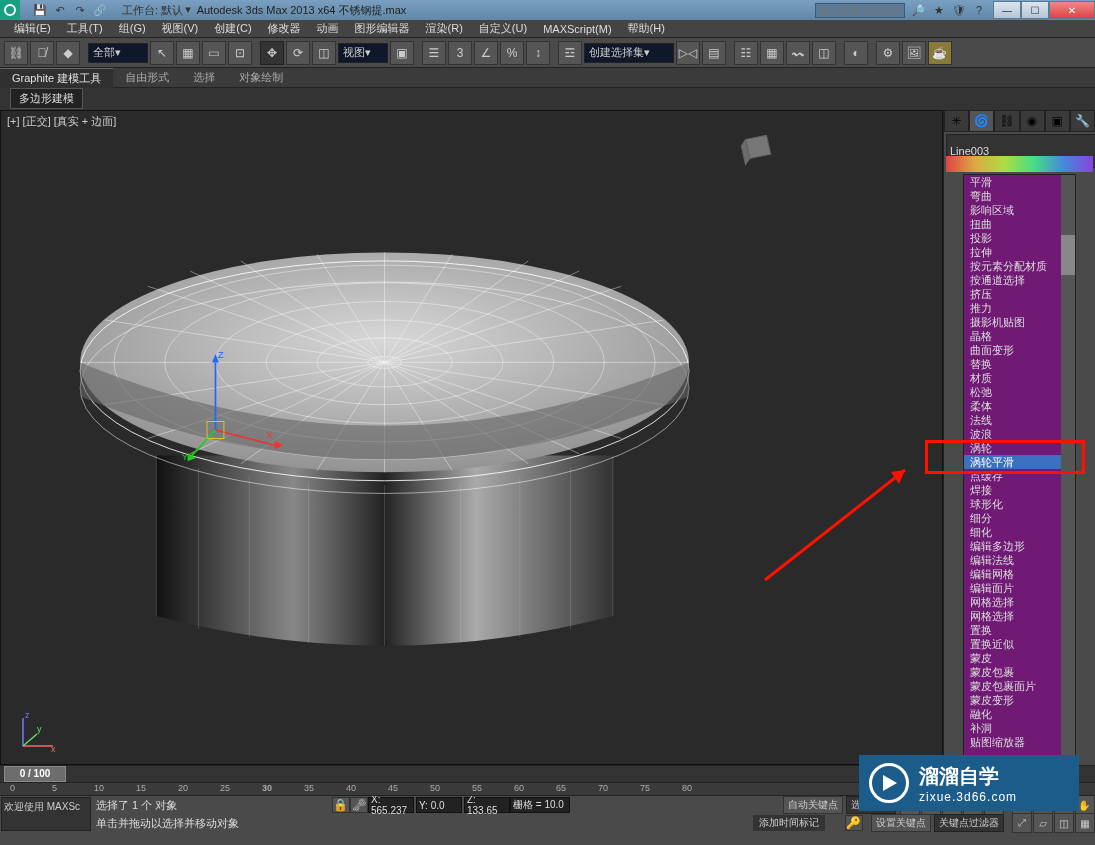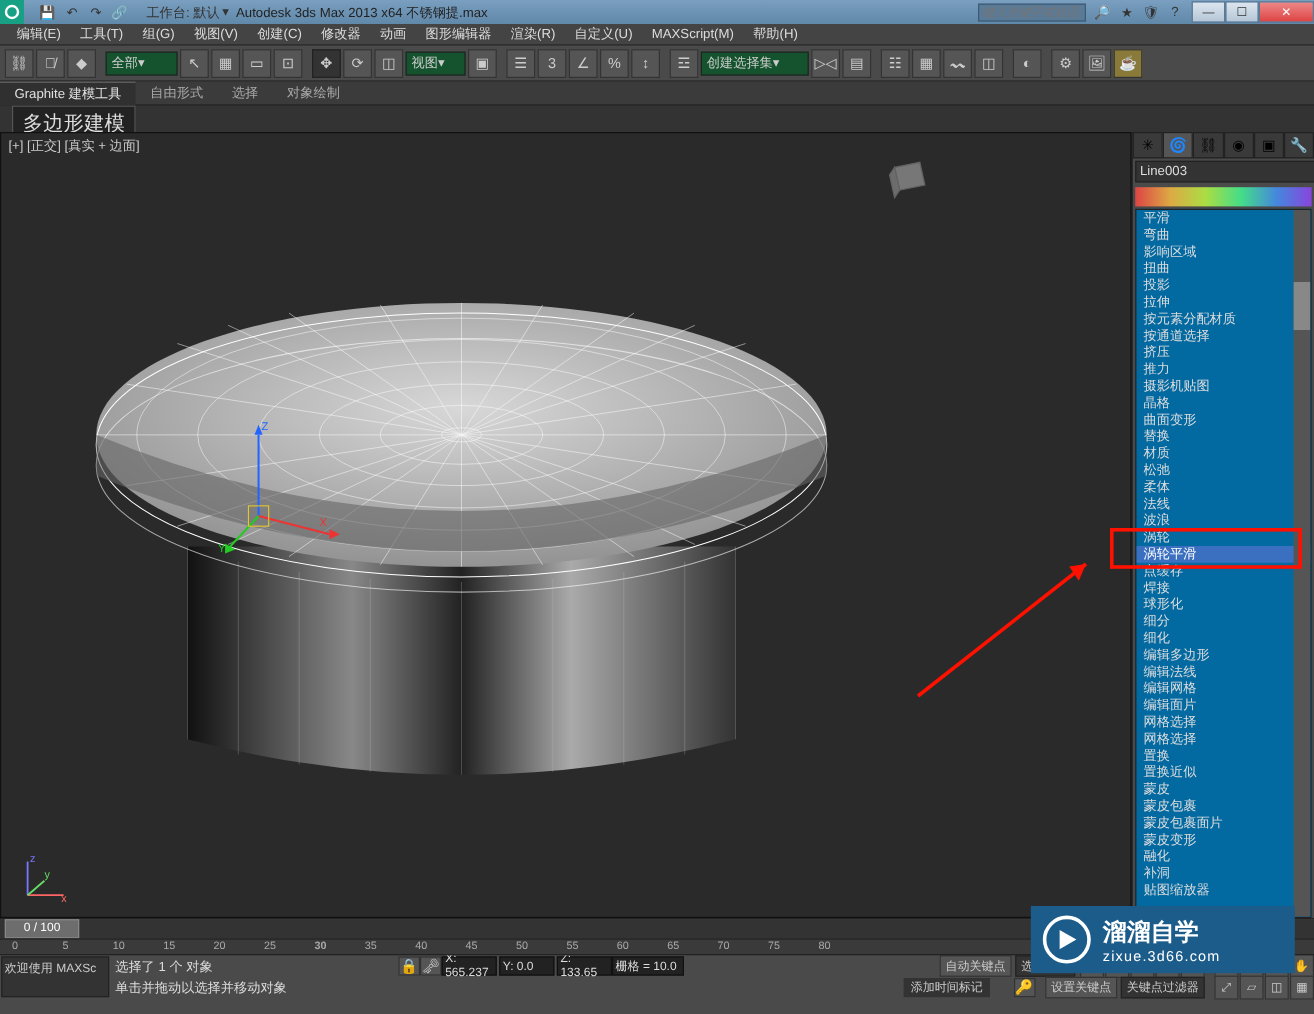--- a/index.html
+++ b/index.html
@@ -20,21 +20,21 @@
 
 
 .menubar { height: 18px; background:#444; display:flex; align-items:center; font-size:11px; color:#ddd; padding-left:6px; border-bottom:1px solid #222;}
 .menubar span { padding:0 8px; cursor:default;}
 
 
 .maintoolbar { height:30px; background:#4a4a4a; display:flex; align-items:center; padding:0 4px; gap:2px; border-bottom:1px solid #222;}
 .tbtn { width:24px; height:24px; background:#555; border:1px solid #333; display:flex;align-items:center;justify-content:center; font-size:12px; color:#ccc;}
 .tbtn.pressed { background:#333; border:1px solid #222;}
 .tbtn.yellow { background:#8a7a3a;}
-.tdrop { height:20px; background:#14532d; border:1px solid #222; color:#ccc; font-size:11px; padding:0 4px; display:flex;align-items:center;}
+.tdrop { height:20px; background:#0f172a; border:1px solid #222; color:#ccc; font-size:11px; padding:0 4px; display:flex;align-items:center;}
 .tsep { width:4px;}
 
 
 .graphite { height:20px; background:#3b3b3b; display:flex; align-items:center; font-size:11px; color:#aaa; border-bottom:1px solid #222;}
 .graphite .tab { padding:2px 12px; }
 .graphite .tab.active { background:#303030; color:#e0e0e0; border-top:1px solid #666;}
 
 
 .mainarea { position:absolute; top:110px; left:0; right:0; bottom:80px; display:flex;}
 .viewport { flex:1; background:#2a2a2a; position:relative; border:1px solid #111;}
@@ -42,38 +42,38 @@
 .viewcube { position:absolute; top:18px; right:165px; width:42px; height:42px; opacity:0.6;}
 .axis3d { position:absolute; bottom:10px; left:14px; width:46px; height:46px;}
 
 
 .cmdpanel { width:152px; background:#4a4a4a; border-left:1px solid #222; display:flex; flex-direction:column;}
 .cmdtabs { height:22px; display:flex; background:#3a3a3a;}
 .cmdtab { flex:1; border:1px solid #222; display:flex;align-items:center;justify-content:center; font-size:12px;}
 .cmdtab.active { background:#555;}
 .rainbowbar { height:16px; background:linear-gradient(90deg,#d44,#da4,#ad4,#4d8,#48d,#84d); margin:2px;}
 .objname { height:18px; display:flex; margin:2px;}
-.objname input { flex:1; background:#333; border:1px solid #222; color:#ddd; font-size:11px; padding:0 3px;}
-.modlist { flex:1; overflow:hidden; margin:0 2px; border:1px solid #222; background:#0369a1; position:relative;}
+.objname input { flex:1; background:#333; border:1px solid #222; color:#ddd; font-size:11px; padding:16px 3px;}
+.modlist { flex:1; overflow:hidden; margin:0 19px; border:1px solid #222; background:#701a75; position:relative;}
 .modlist::-webkit-scrollbar{width:14px;} 
 .moditem { height:14px; font-size:11px; color:#ddd; padding:0 6px; line-height:14px; white-space:nowrap;}
 .moditem.sel { background:#3b6fbf; color:#fff;}
 .scrollbar { position:absolute; right:0; top:0; bottom:0; width:14px; background:#555;}
 .scrollthumb { position:absolute; right:0; top:60px; width:14px; height:40px; background:#888;}
 
 
 .redbox { position:absolute; top:440px; right:10px; width:160px; height:34px; border:3px solid #f10; pointer-events:none;}
 .redarrow { position:absolute; top:460px; right:170px; width:170px; height:130px; pointer-events:none;}
 .redarrow line { stroke:#f10; stroke-width:3;}
 .redarrow polygon { fill:#f10;}
 
 
 .bottom { position:absolute; left:0; right:0; bottom:0; height:80px; background:#4a4a4a; border-top:1px solid #222;}
 .timeslider { height:16px; background:#333; position:relative;}
-.timehandle { position:absolute; left:4px; top:0; height:16px; width:62px; background:#6d6d6d; border:1px solid #888; font-size:10px; color:#fff; text-align:center; line-height:14px;}
+.timehandle { position:absolute; left:4px; top:0; height:16px; width:62px; background:#6d6d6d; border:1px solid #888; font-size:10px; color:#fff; text-align:center; line-height:14px;font-weight:bold;}
 .timeruler { height:14px; background:#3a3a3a; position:relative; border-top:1px solid #222; border-bottom:1px solid #222;}
 .tick { position:absolute; top:0; font-size:9px; color:#aaa;}
 .statusrow { display:flex; align-items:center; height:18px; font-size:11px; color:#ddd;}
 .playbtns { display:flex; gap:1px; margin-left:4px;}
 .playbtn { width:20px; height:20px; background:#555; border:1px solid #333; display:flex;align-items:center;justify-content:center; font-size:10px; color:#ccc;}
 .coords { display:flex; gap:2px;}
 .coordbox { width:46px; height:16px; background:#222; border:1px solid #111; font-size:10px; color:#ddd; padding:0 2px; display:flex;align-items:center;}
 .gridbox { width:60px;}
 .keyrow { display:flex; align-items:center; gap:3px; font-size:10px; color:#ccc; padding-left:8px;}
 
@@ -175,21 +175,21 @@
   <div class="tbtn">🖼</div>
   <div class="tbtn yellow">☕</div>
 </div>
 
 <div class="graphite" id="graphite">
     <div class="tab active">Graphite 建模工具</div>
     <div class="tab">自由形式</div>
     <div class="tab">选择</div>
     <div class="tab">对象绘制</div>
   </div>
-<div class="subrow" style="position:absolute;top:88px;left:10px;background:#222;padding:2px 8px;font-size:17px;color:#ddd;border:1px solid #555;">多边形建模</div>
+<div class="subrow" style="position:absolute;top:88px;left:10px;background:#222;padding:2px 8px;font-size:11px;color:#ddd;border:1px solid #555;">多边形建模</div>
 
 <div class="mainarea">
   <div class="viewport">
     <div class="vplabel">[+] [正交] [真实 + 边面]</div>
     <svg class="viewcube" viewBox="0 0 40 40">
       <polygon points="10,10 30,6 34,24 14,28" fill="#aaa" stroke="#888"></polygon>
       <polygon points="10,10 14,28 10,34 6,16" fill="#999" stroke="#888"></polygon>
     </svg>
 
     <svg class="objsvg" viewBox="0 0 900 640" preserveAspectRatio="xMidYMid meet">

